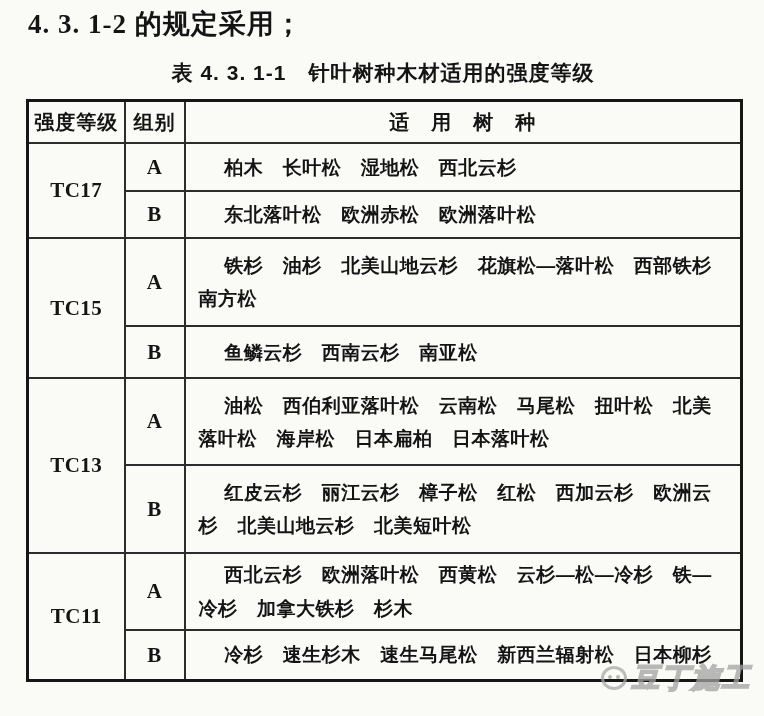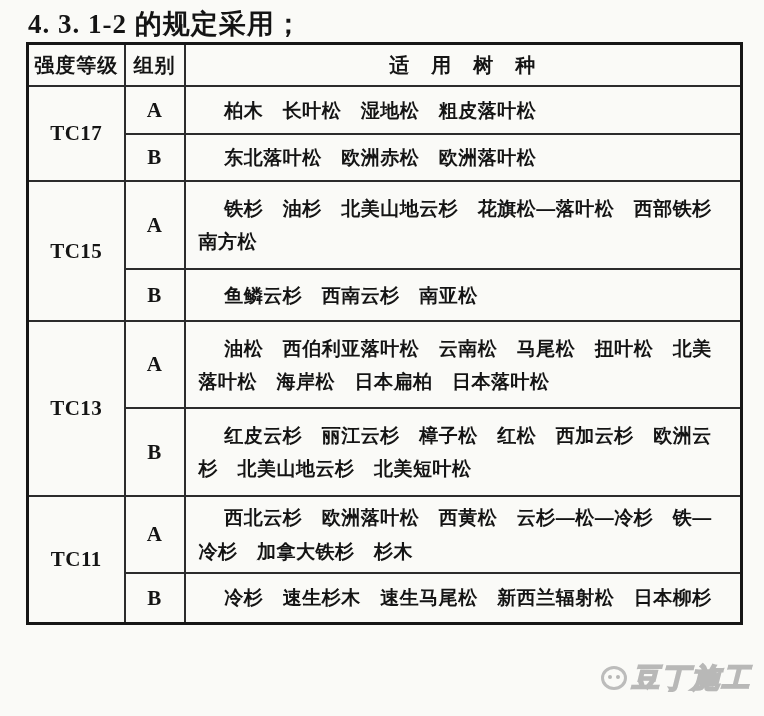--- a/index.html
+++ b/index.html
@@ -112,39 +112,40 @@
     font-style: italic;
   }
 </style>
 </head>
 <body>
 
 <div class="page">
 
   <div class="intro">4. 3. 1-2 的规定采用；</div>
 
+  <div class="caption">表 4. 3. 1-1　针叶树种木材适用的强度等级</div>
 
   <table class="grade-table">
     <colgroup>
       <col style="width:97px">
       <col style="width:60px">
       <col style="width:557px">
     </colgroup>
     <thead>
       <tr class="rh-head">
         <th>强度等级</th>
         <th>组别</th>
         <th>适　用　树　种</th>
       </tr>
     </thead>
     <tbody>
       <tr class="rh-48">
         <td class="grade-cell" rowspan="2">TC17</td>
         <td class="group-cell">A</td>
-        <td class="species-cell">柏木　长叶松　湿地松　粗皮落叶松</td>
+        <td class="species-cell">柏木　长叶松　湿地松　西北云杉</td>
       </tr>
       <tr class="rh-47">
         <td class="group-cell">B</td>
         <td class="species-cell">东北落叶松　欧洲赤松　欧洲落叶松</td>
       </tr>
 
       <tr class="rh-88">
         <td class="grade-cell" rowspan="2">TC15</td>
         <td class="group-cell">A</td>
         <td class="species-cell">铁杉　油杉　北美山地云杉　花旗松—落叶松　西部铁杉　南方松</td>

